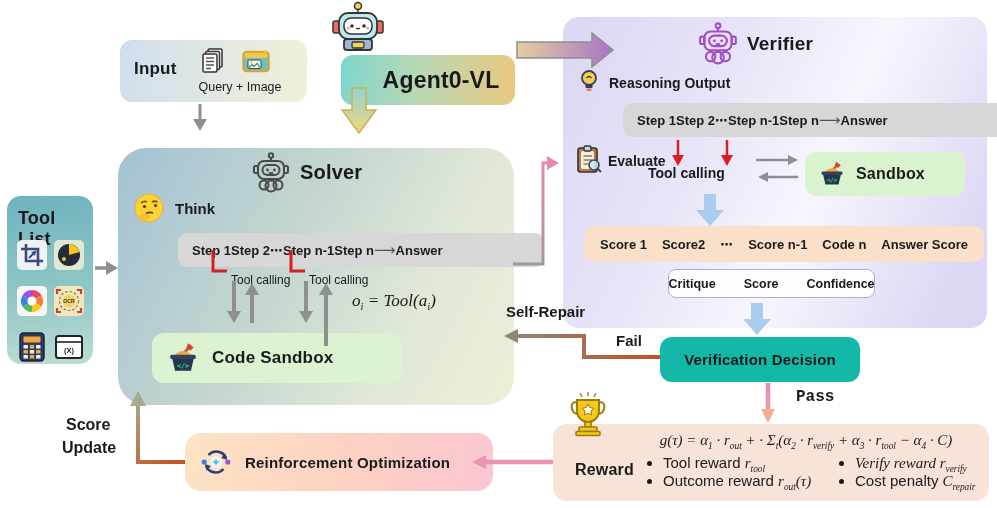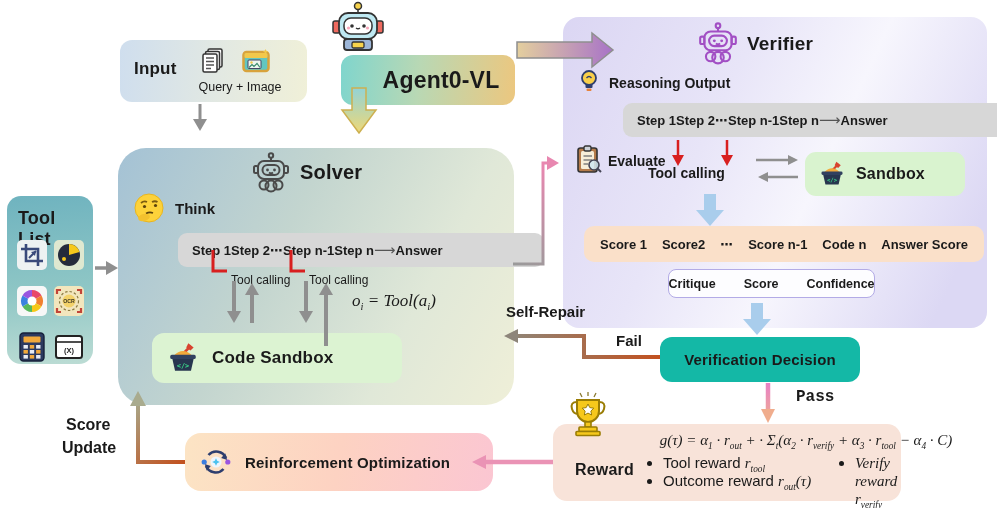--- a/index.html
+++ b/index.html
@@ -251,21 +251,21 @@
       <span>Critique</span>
       <span>Score</span>
       <span>Confidence</span>
     </div>
   </div>
 
   <div class="box" style="left:660px; top:337px; width:200px; height:45px; border-radius:12px; background:#14b8a6; display:flex; align-items:center; justify-content:center;">
     <span class="title" style="font-size:15px;">Verification Decision</span>
   </div>
 
-  <div class="box" style="left:553px; top:424px; width:348px; height:77px; border-radius:14px; background:#f8e3d9;">
+  <div class="box" style="left:553px; top:424px; width:436px; height:77px; border-radius:14px; background:#f8e3d9;">
     <div class="abs serif" style="left:78px; top:8px; width:350px; text-align:center; font-size:15px;"><span>g(τ) = α</span><sub>1</sub><span> · r</span><sub>out</sub><span> + · Σ</span><sub>t</sub><span>(α</span><sub>2</sub><span> · r</span><sub>verify</sub><span> + α</span><sub>3</sub><span> · r</span><sub>tool</sub><span> − α</span><sub>4</sub><span> · C)</span></div>
     <div class="abs title" style="left:22px; top:37px; font-size:16px;">Reward</div>
     <div class="bullets" style="left:96px; top:30px;">
       <ul>
         <li><span>Tool reward </span><span class="vr">r</span><sub class="vr">tool</sub></li>
         <li><span>Outcome reward </span><span class="vr">r</span><sub class="vr">out</sub><span class="vr">(τ)</span></li>
       </ul>
     </div>
     <div class="bullets" style="left:288px; top:30px;">
       <ul>

